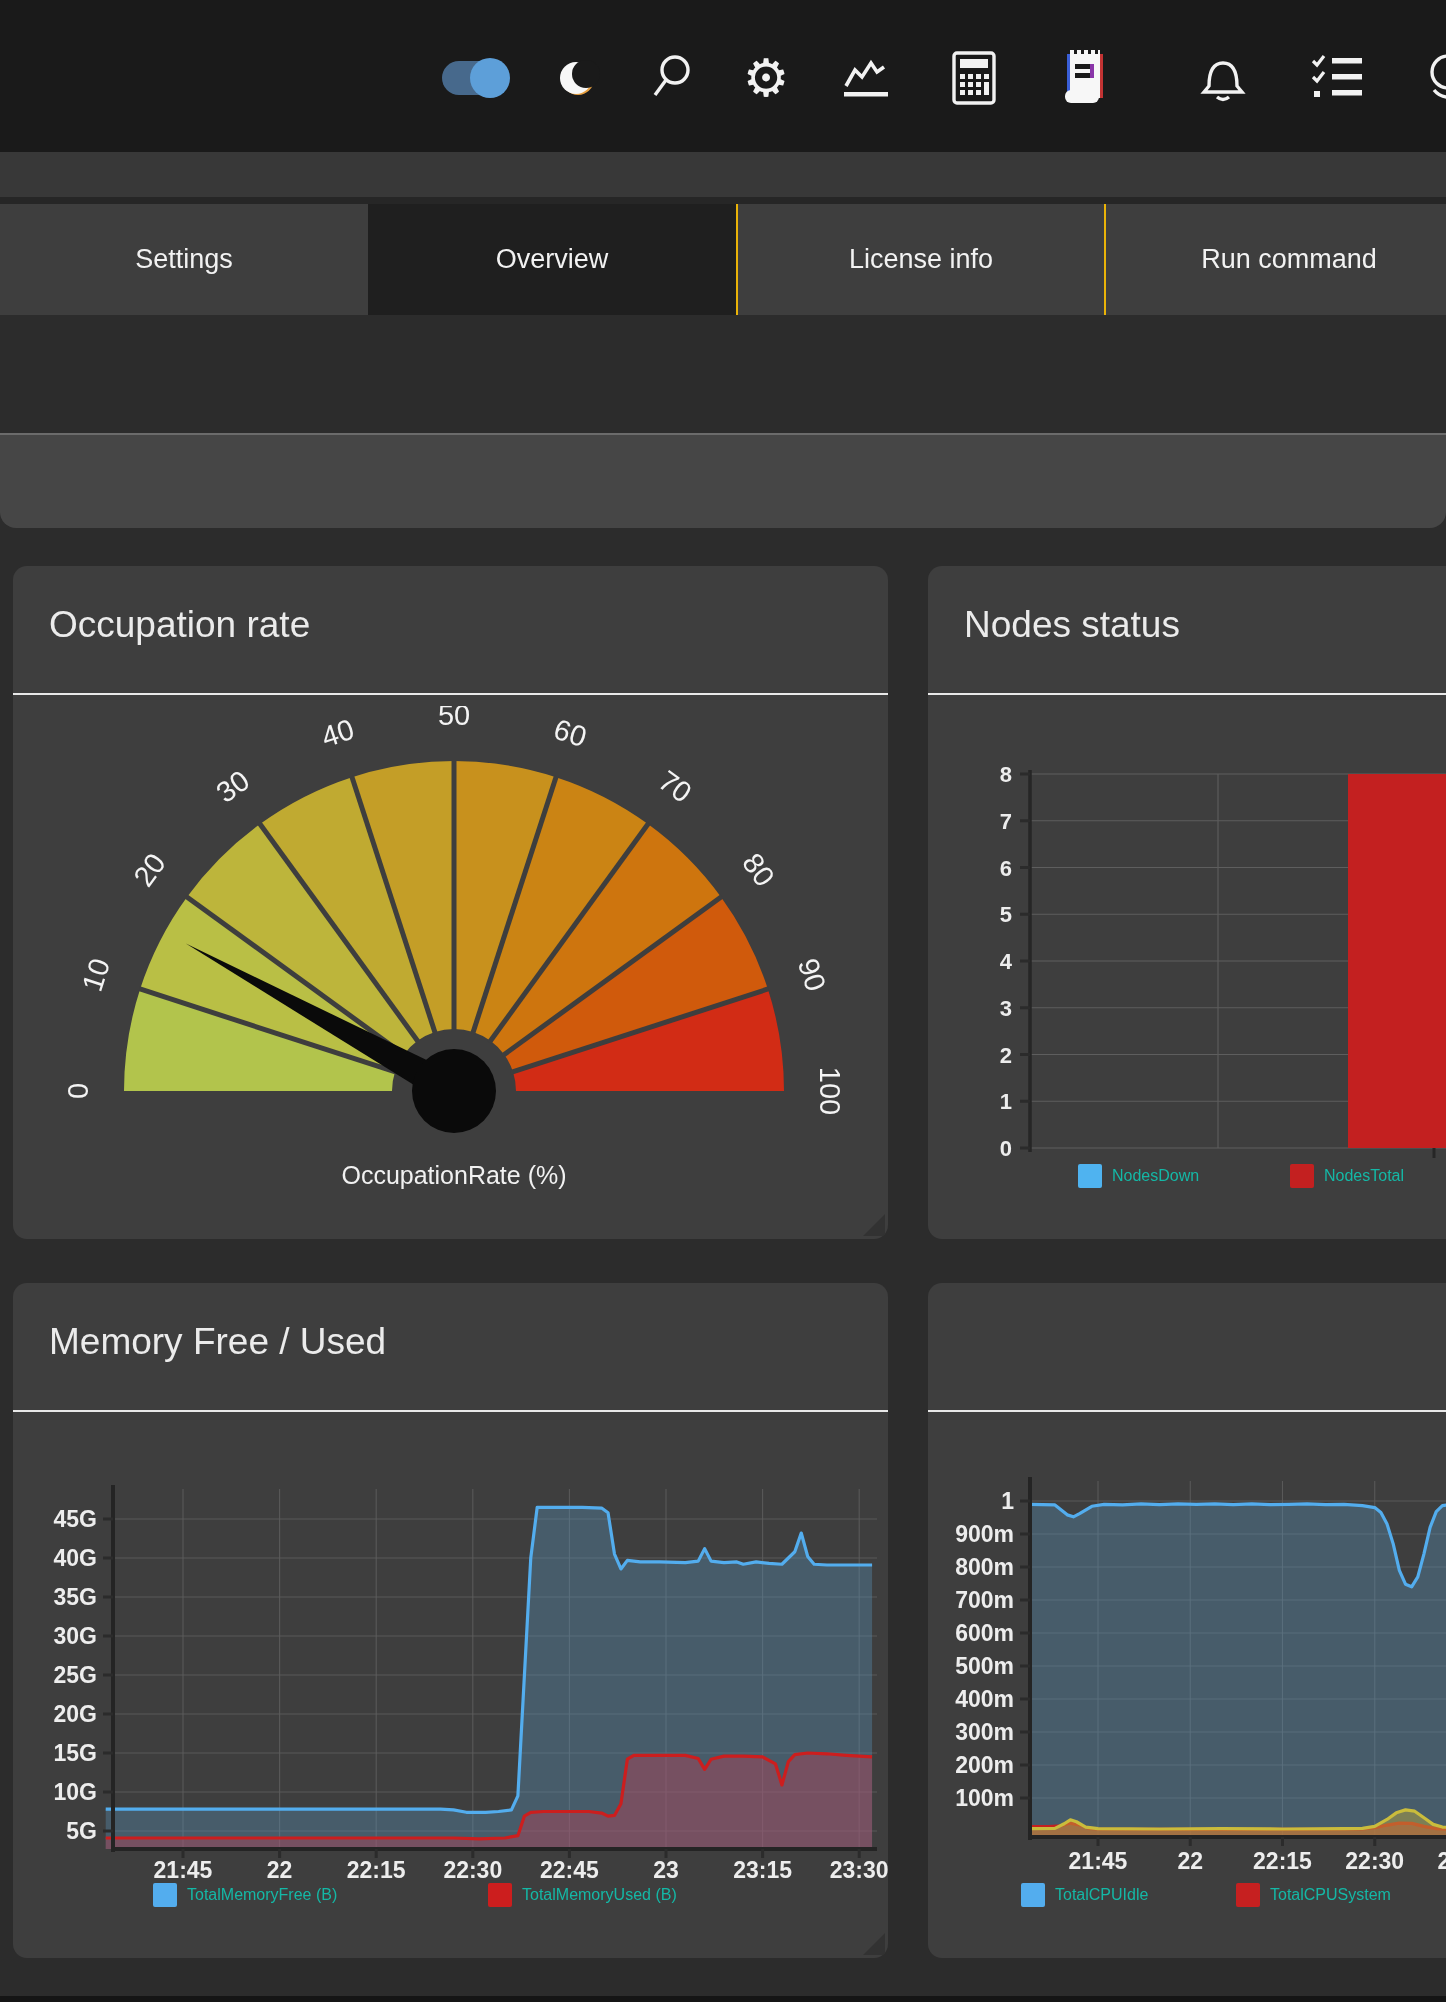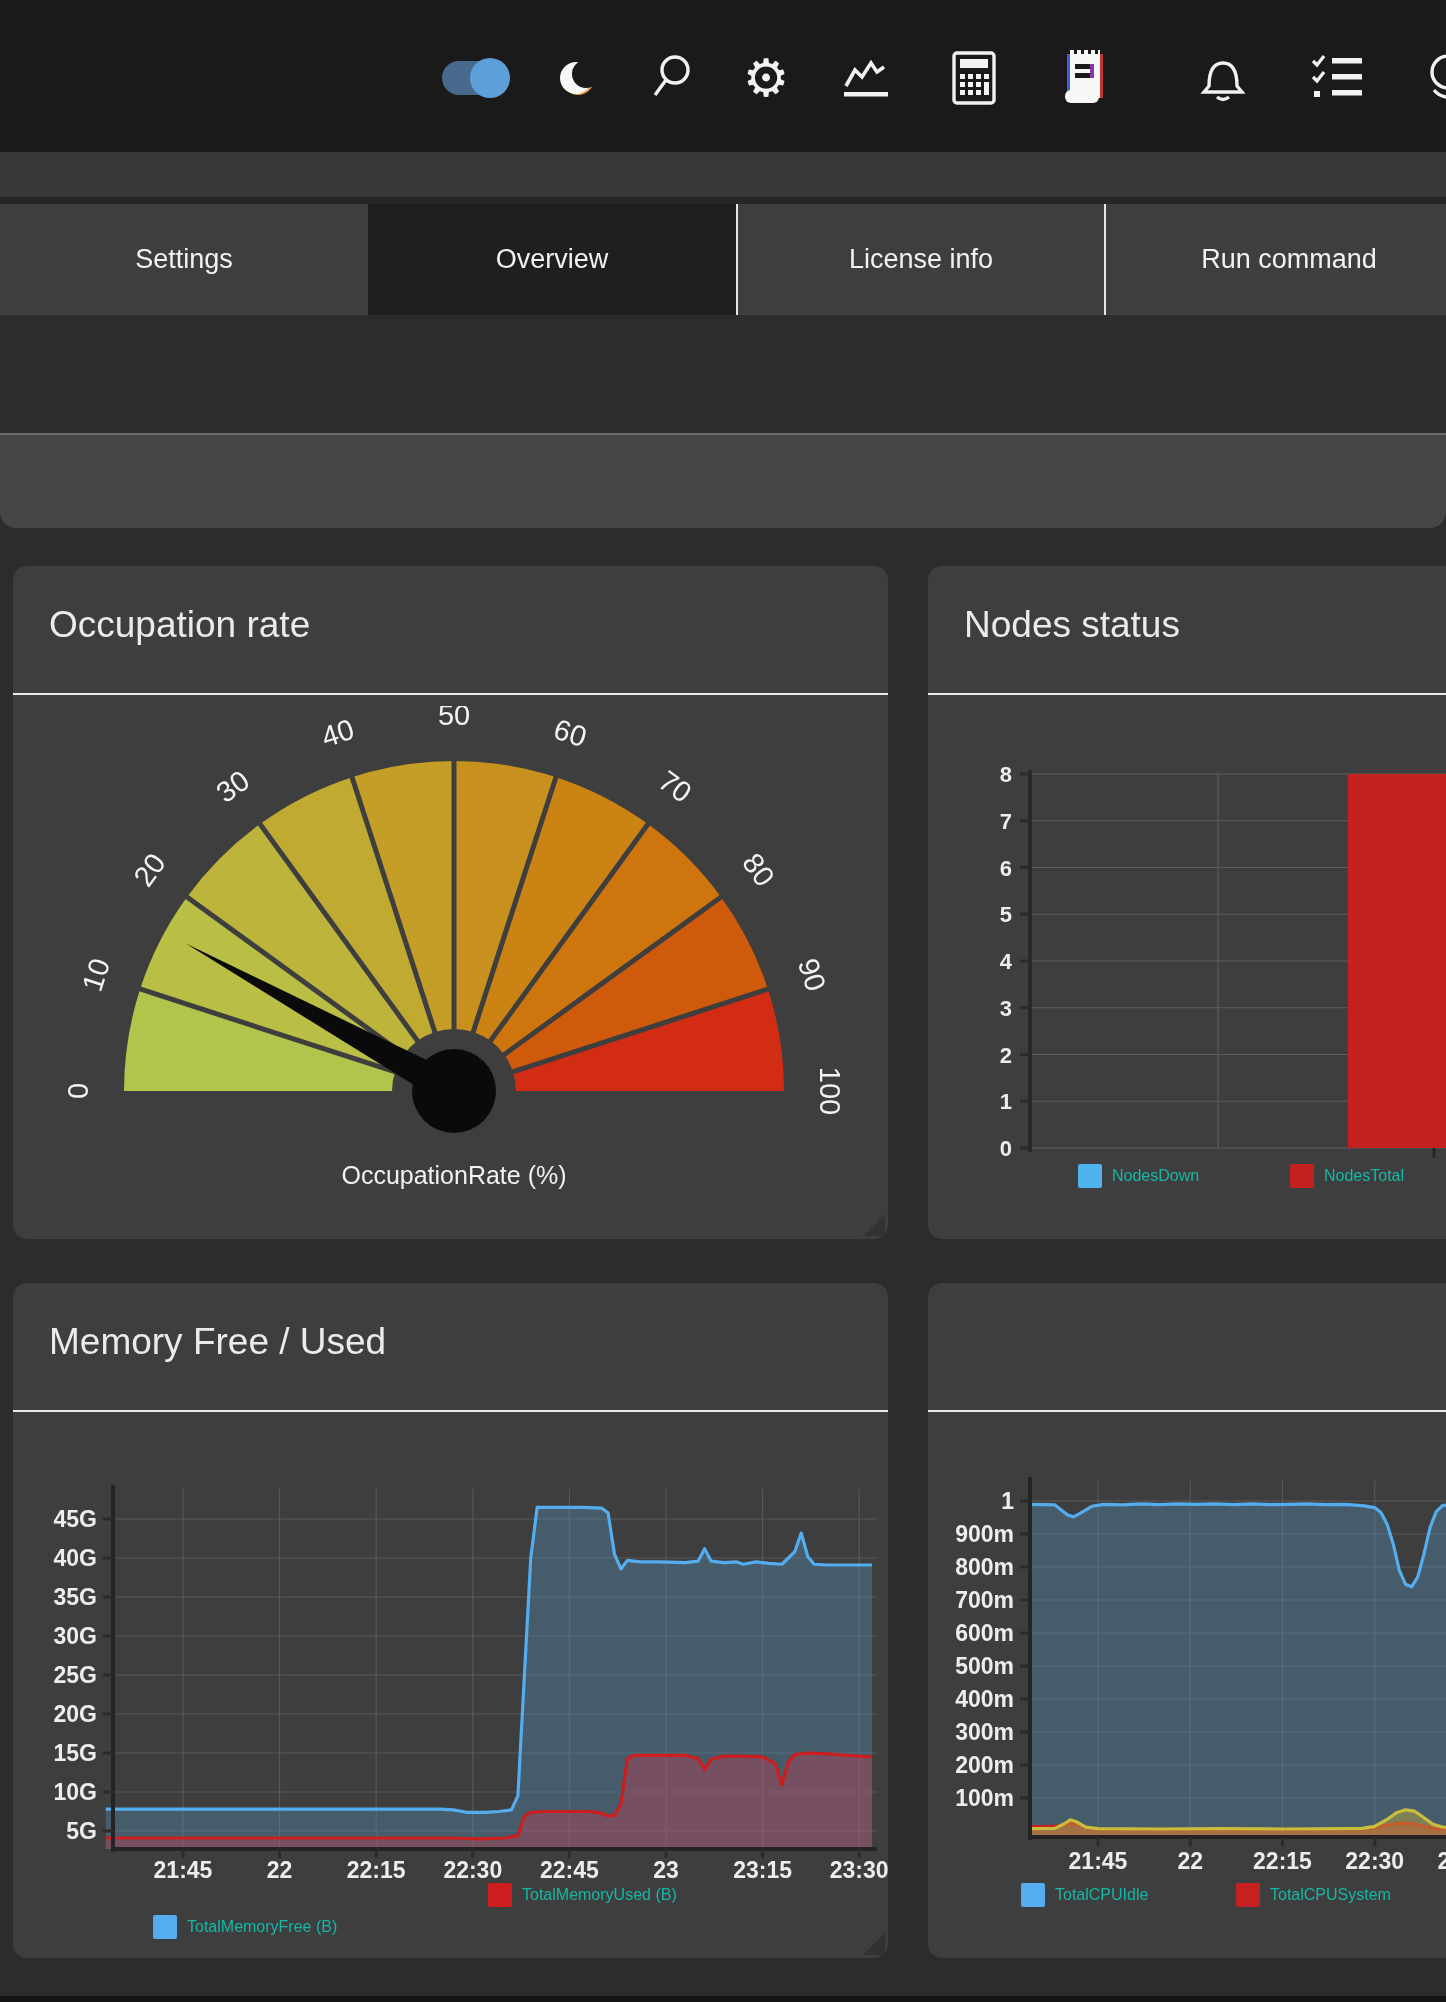--- a/index.html
+++ b/index.html
@@ -12,21 +12,21 @@
   .toggle-knob{position:absolute;left:470px;top:58px;width:40px;height:40px;border-radius:50%;background:#5d9fd9;}
   .gear-glyph{font-size:52px;color:#f2f2f2;line-height:52px;}
   
   .strip1{position:absolute;left:0;top:152px;width:1446px;height:45px;background:#383838;}
   .strip2{position:absolute;left:0;top:197px;width:1446px;height:7px;background:#262626;}
   
   .tabs{position:absolute;left:0;top:204px;width:1472px;height:111px;display:flex;}
   .tab{width:368px;height:111px;display:flex;align-items:center;justify-content:center;
        background:#3e3e3e;color:#f2f2f2;font-size:27px;font-weight:500;cursor:pointer;box-sizing:border-box;}
   .tab.active{background:#1f1f1f;}
-  .tab.bordered{border-left:2px solid #e5e5e5;}
+  .tab.bordered{border-left:2px solid #eab308;}
   
   .partition{position:absolute;left:0;top:315px;width:1446px;height:118px;background:#4a4a4a;
              display:flex;align-items:center;padding-left:55px;box-sizing:border-box;font-size:31px;color:#fafafa;}
   .partition .bold{font-weight:bold;margin-left:10px;}
   .pdivider{position:absolute;left:0;top:433px;width:1446px;height:2px;background:#6b6b6b;}
   .substrip{position:absolute;left:0;top:435px;width:1446px;height:93px;background:#464646;border-radius:0 0 16px 16px;}
   
   .panel{position:absolute;background:#3e3e3e;border-radius:14px;overflow:hidden;}
   .p1{left:13px;top:566px;width:875px;height:673px;}
   .p2{left:928px;top:566px;width:900px;height:673px;}
@@ -297,21 +297,21 @@
         <text x="459.8" y="437" text-anchor="middle" font-size="23" font-weight="bold" fill="#ededed" font-family="Liberation Sans, sans-serif">22:30</text>
         <line x1="556.4000000000001" y1="408" x2="556.4000000000001" y2="417" stroke="#2b2b2b" stroke-width="3"></line>
         <text x="556.4000000000001" y="437" text-anchor="middle" font-size="23" font-weight="bold" fill="#ededed" font-family="Liberation Sans, sans-serif">22:45</text>
         <line x1="653" y1="408" x2="653" y2="417" stroke="#2b2b2b" stroke-width="3"></line>
         <text x="653" y="437" text-anchor="middle" font-size="23" font-weight="bold" fill="#ededed" font-family="Liberation Sans, sans-serif">23</text>
         <line x1="749.6" y1="408" x2="749.6" y2="417" stroke="#2b2b2b" stroke-width="3"></line>
         <text x="749.6" y="437" text-anchor="middle" font-size="23" font-weight="bold" fill="#ededed" font-family="Liberation Sans, sans-serif">23:15</text>
         <line x1="846.2" y1="408" x2="846.2" y2="417" stroke="#2b2b2b" stroke-width="3"></line>
         <text x="846.2" y="437" text-anchor="middle" font-size="23" font-weight="bold" fill="#ededed" font-family="Liberation Sans, sans-serif">23:30</text>
       </svg>
-    <div class="litem" style="left:140px;top:632px;">
+    <div class="litem" style="left:140px;top:600px;">
       <span class="lsq" style="background:#53adee;"></span>
       <span class="llabel">TotalMemoryFree (B)</span>
     </div>
     <div class="litem" style="left:475px;top:600px;">
       <span class="lsq" style="background:#cc1e1e;"></span>
       <span class="llabel">TotalMemoryUsed (B)</span>
     </div>
     <div class="rhandle"></div>
   </section>
 

